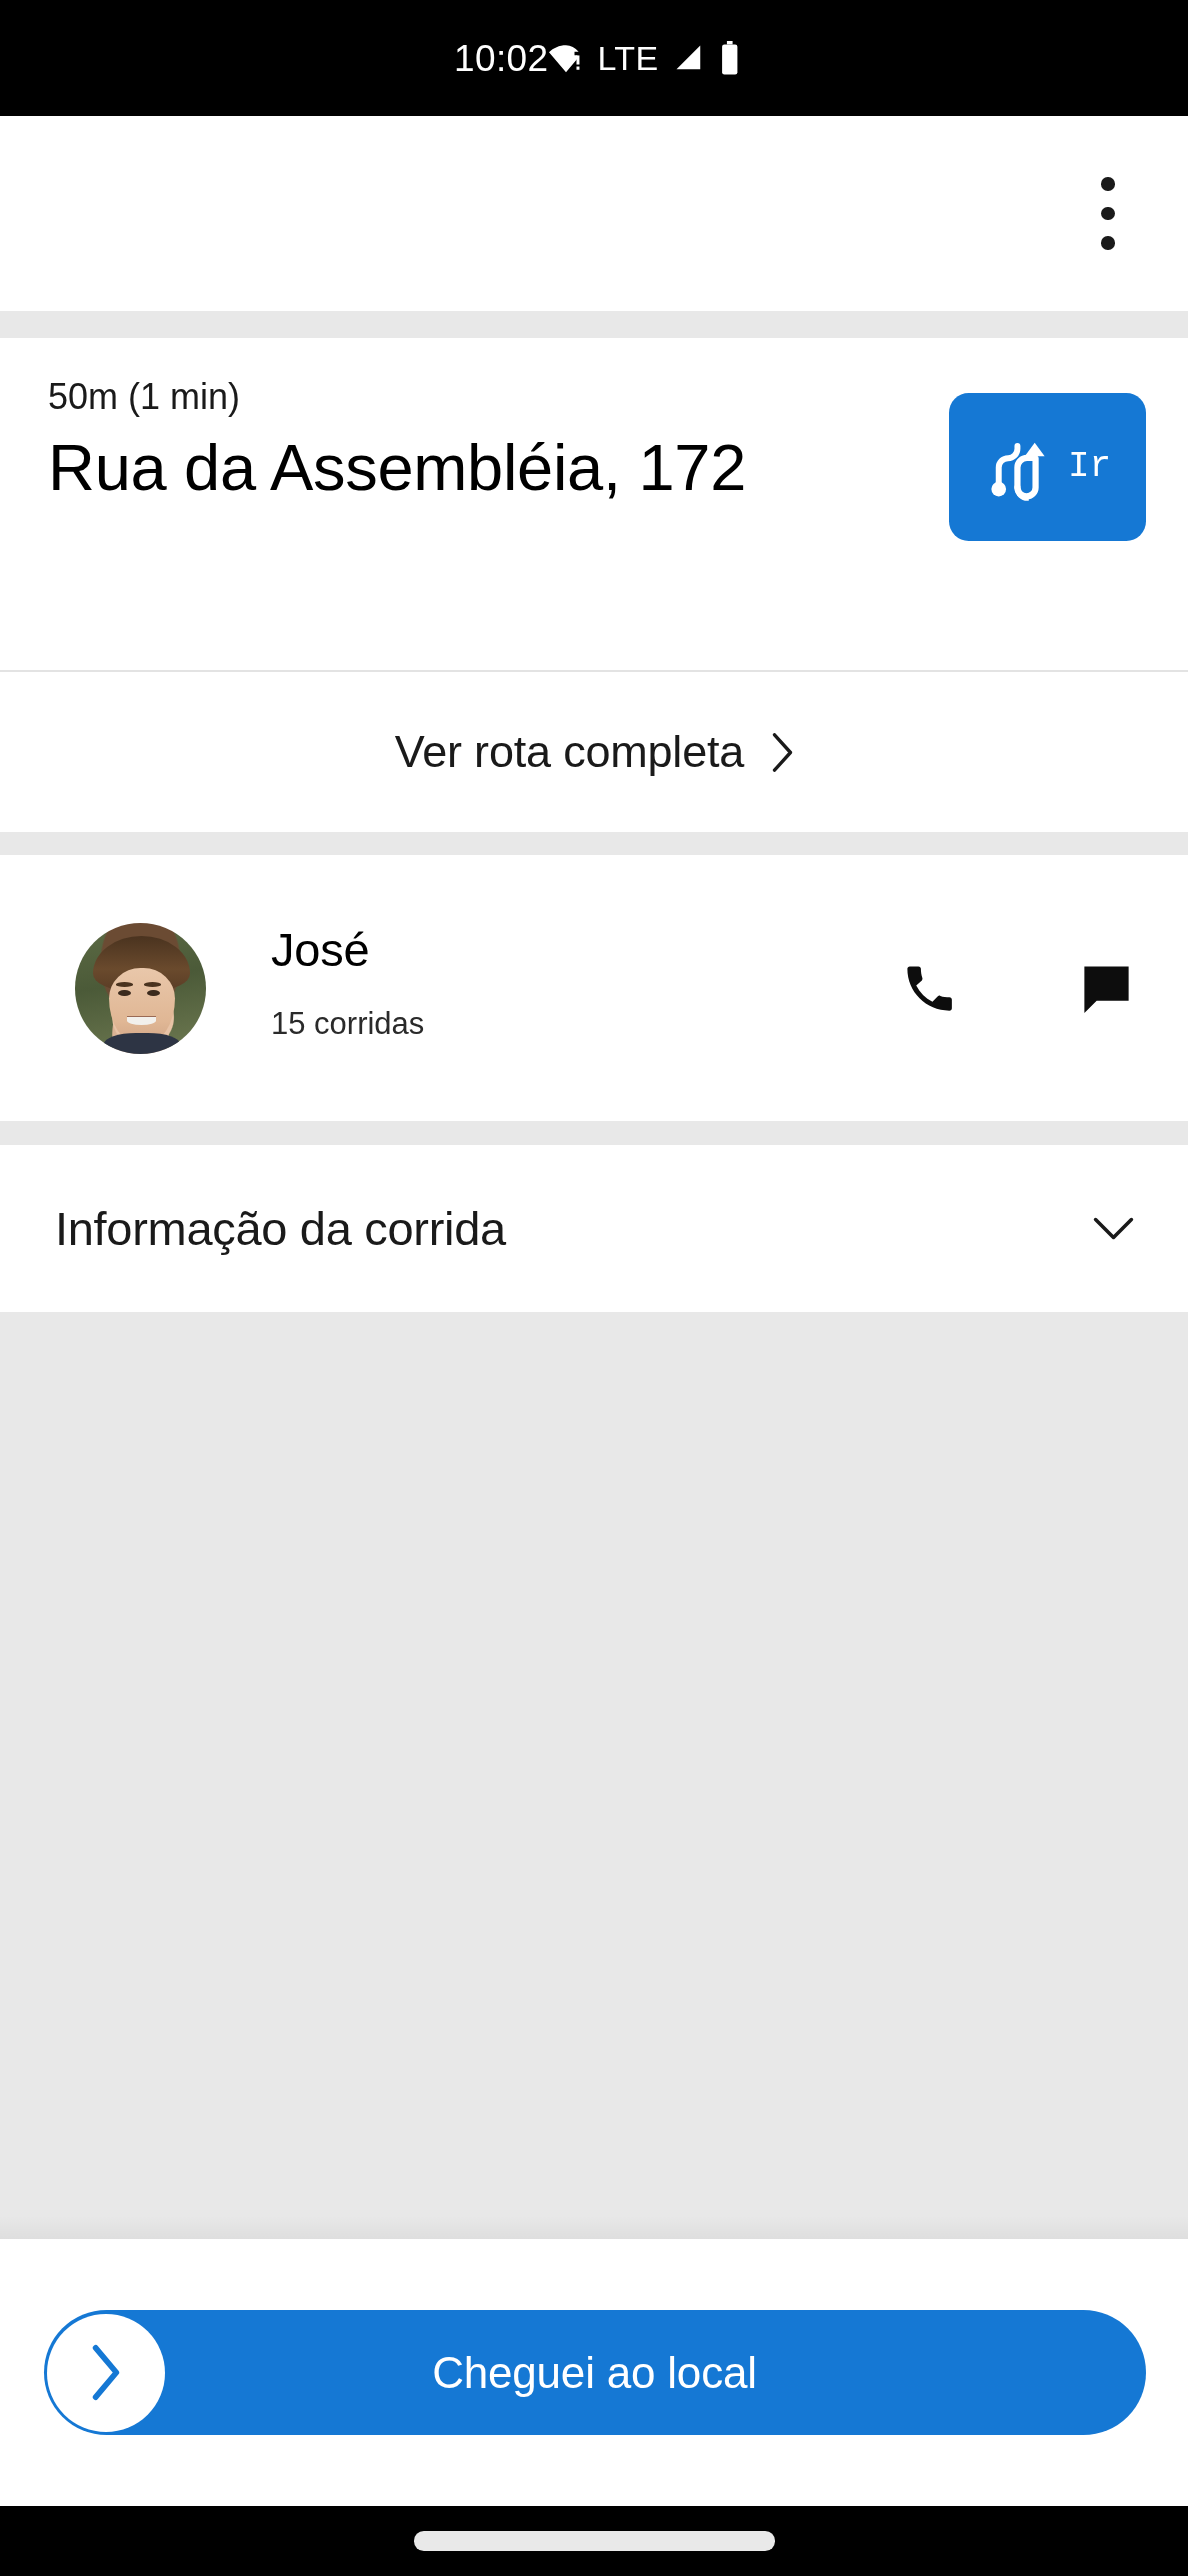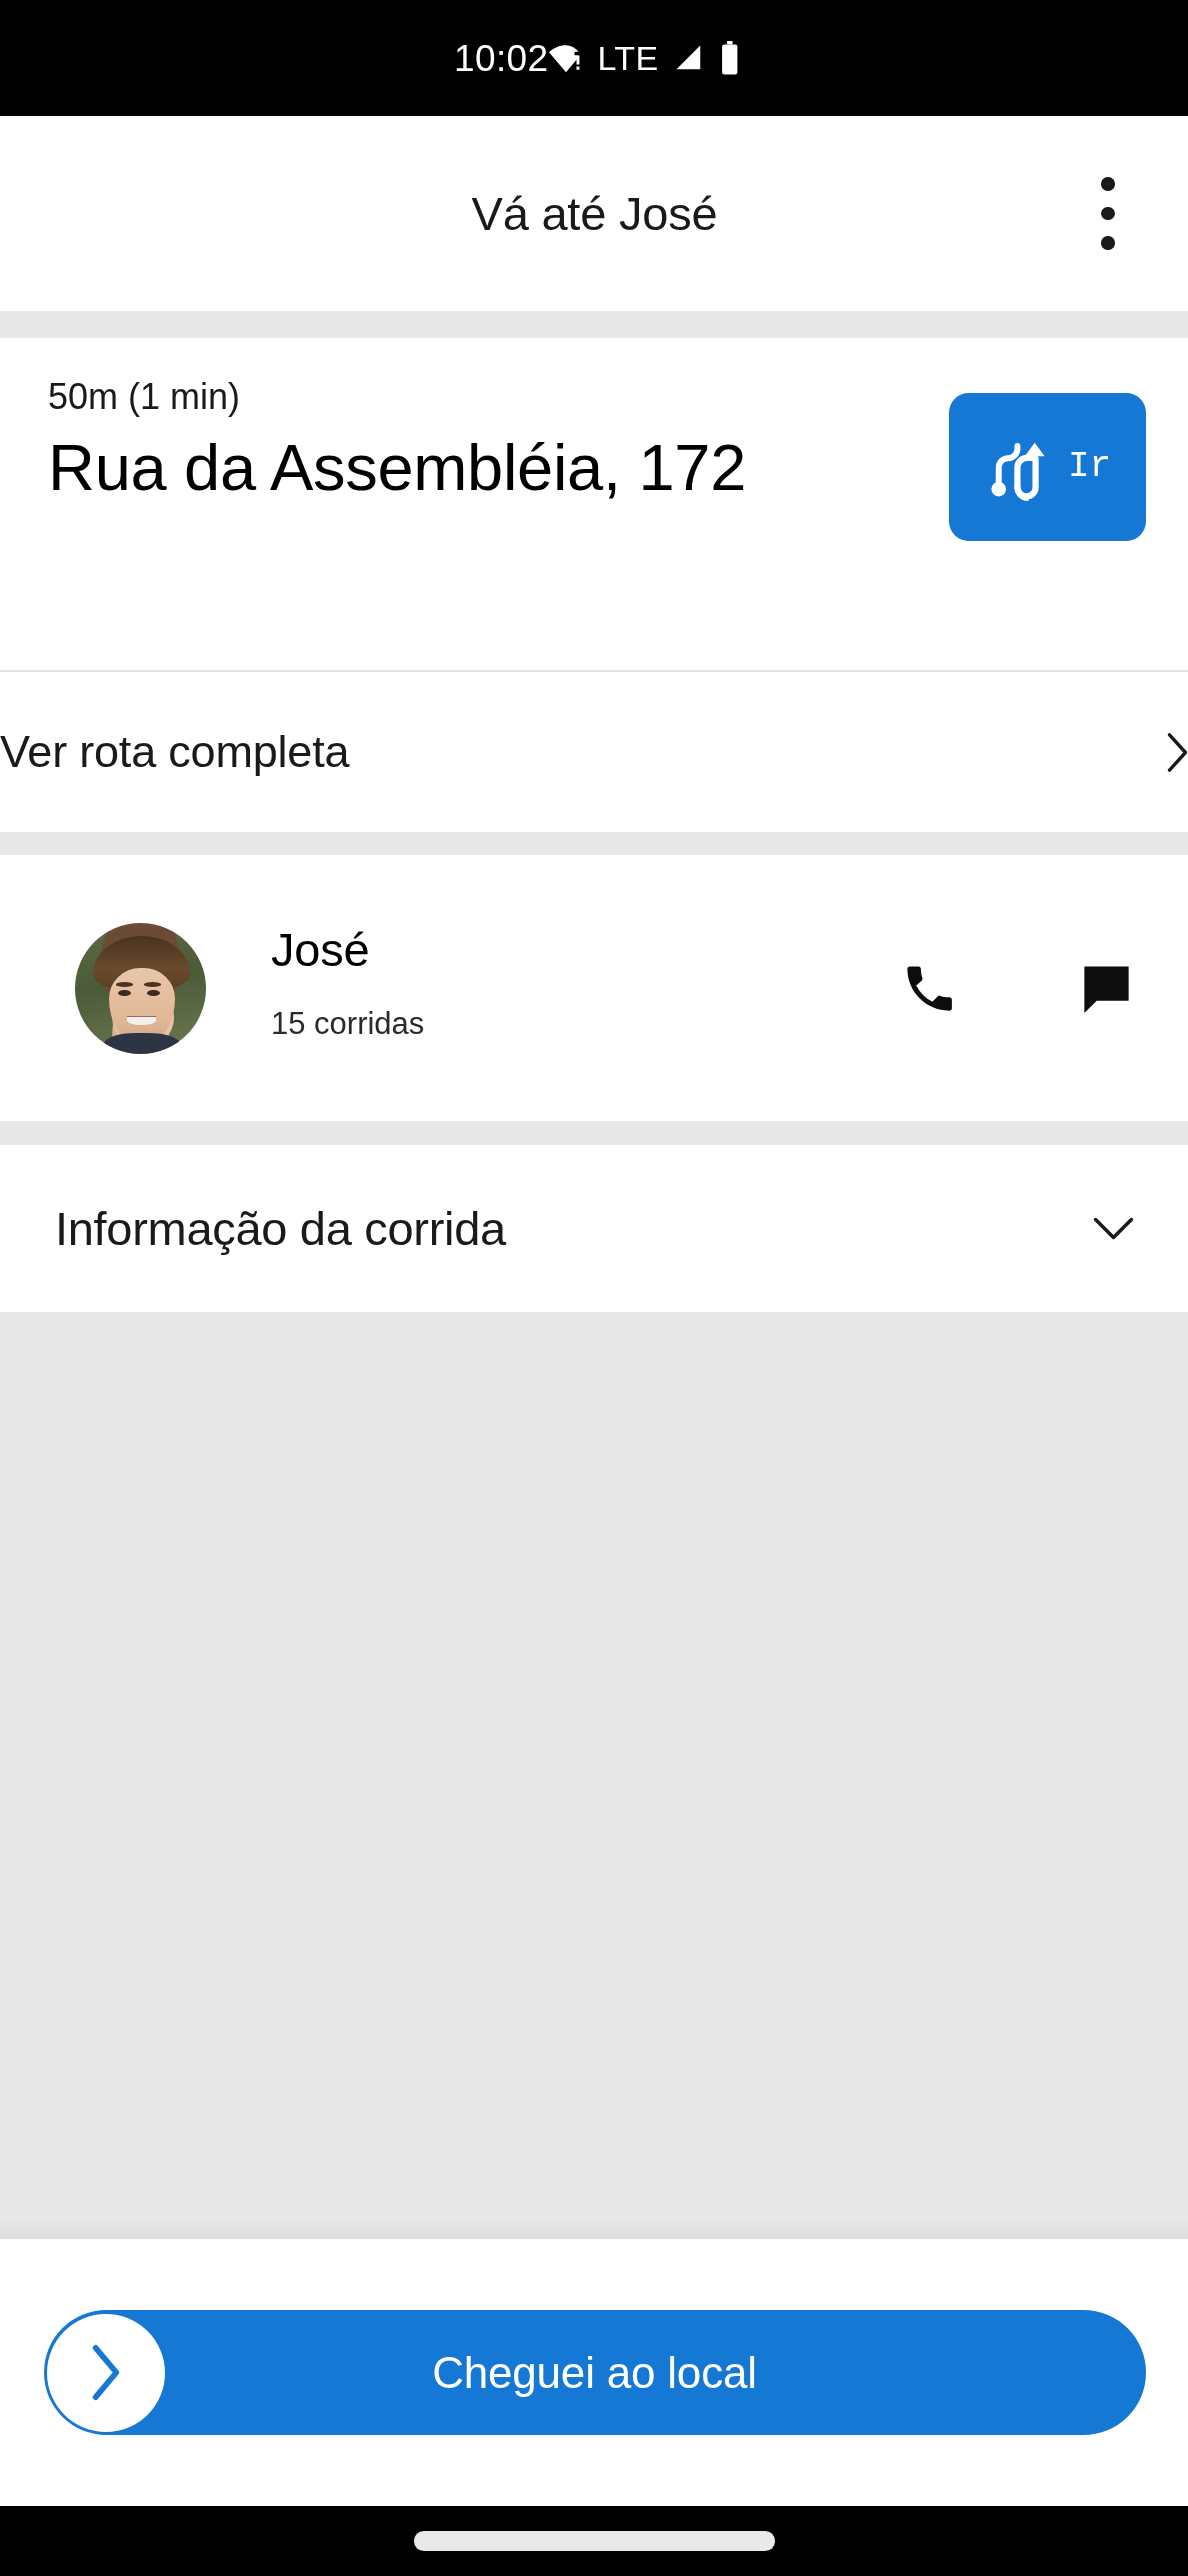--- a/index.html
+++ b/index.html
@@ -69,21 +69,21 @@
   }
   .ir-icon{ width:68px; height:68px; display:block; }
   .ir-label{ color:#fff; font-size:36px; line-height:1; }
 
   .hairline{ position:absolute; left:0; width:1189px; height:1.8px; background:#e3e3e3; }
   .hairline.h1{ top:670px; }
 
   
   .route{
     position:absolute; left:0; top:672px; width:1189px; height:160px;
-    background:#fff; display:flex; align-items:center; justify-content:space-between;
+    background:#fff; display:flex; align-items:center; justify-content:center;
     gap:27px; cursor:pointer;
   }
   .route-label{ font-size:45px; color:#1a1a1a; letter-spacing:-0.2px; }
   .route-chev{ width:23px; height:39px; display:block; }
 
   
   .rider{
     position:absolute; left:0; top:855px; width:1189px; height:266px;
     background:#fff;
     margin-left:28px;
@@ -214,21 +214,20 @@
     <span class="ic-bat">
       <svg viewBox="0 0 12 24" width="21.5" height="34" aria-hidden="true">
         <rect x="4" y="0" width="4" height="2.4" fill="#ffffff"></rect>
         <rect x="0.6" y="2.4" width="10.8" height="21.2" rx="1.6" fill="#ffffff"></rect>
       </svg>
     </span>
   </div>
 </div>
 
 <div class="appbar">
-  <div class="appbar-title">Vá até José</div>
   <div class="overflow">
     <i></i>
     <i></i>
     <i></i>
   </div>
 </div>
 
 <div class="gap g1"></div>
 
 <div class="addr">

